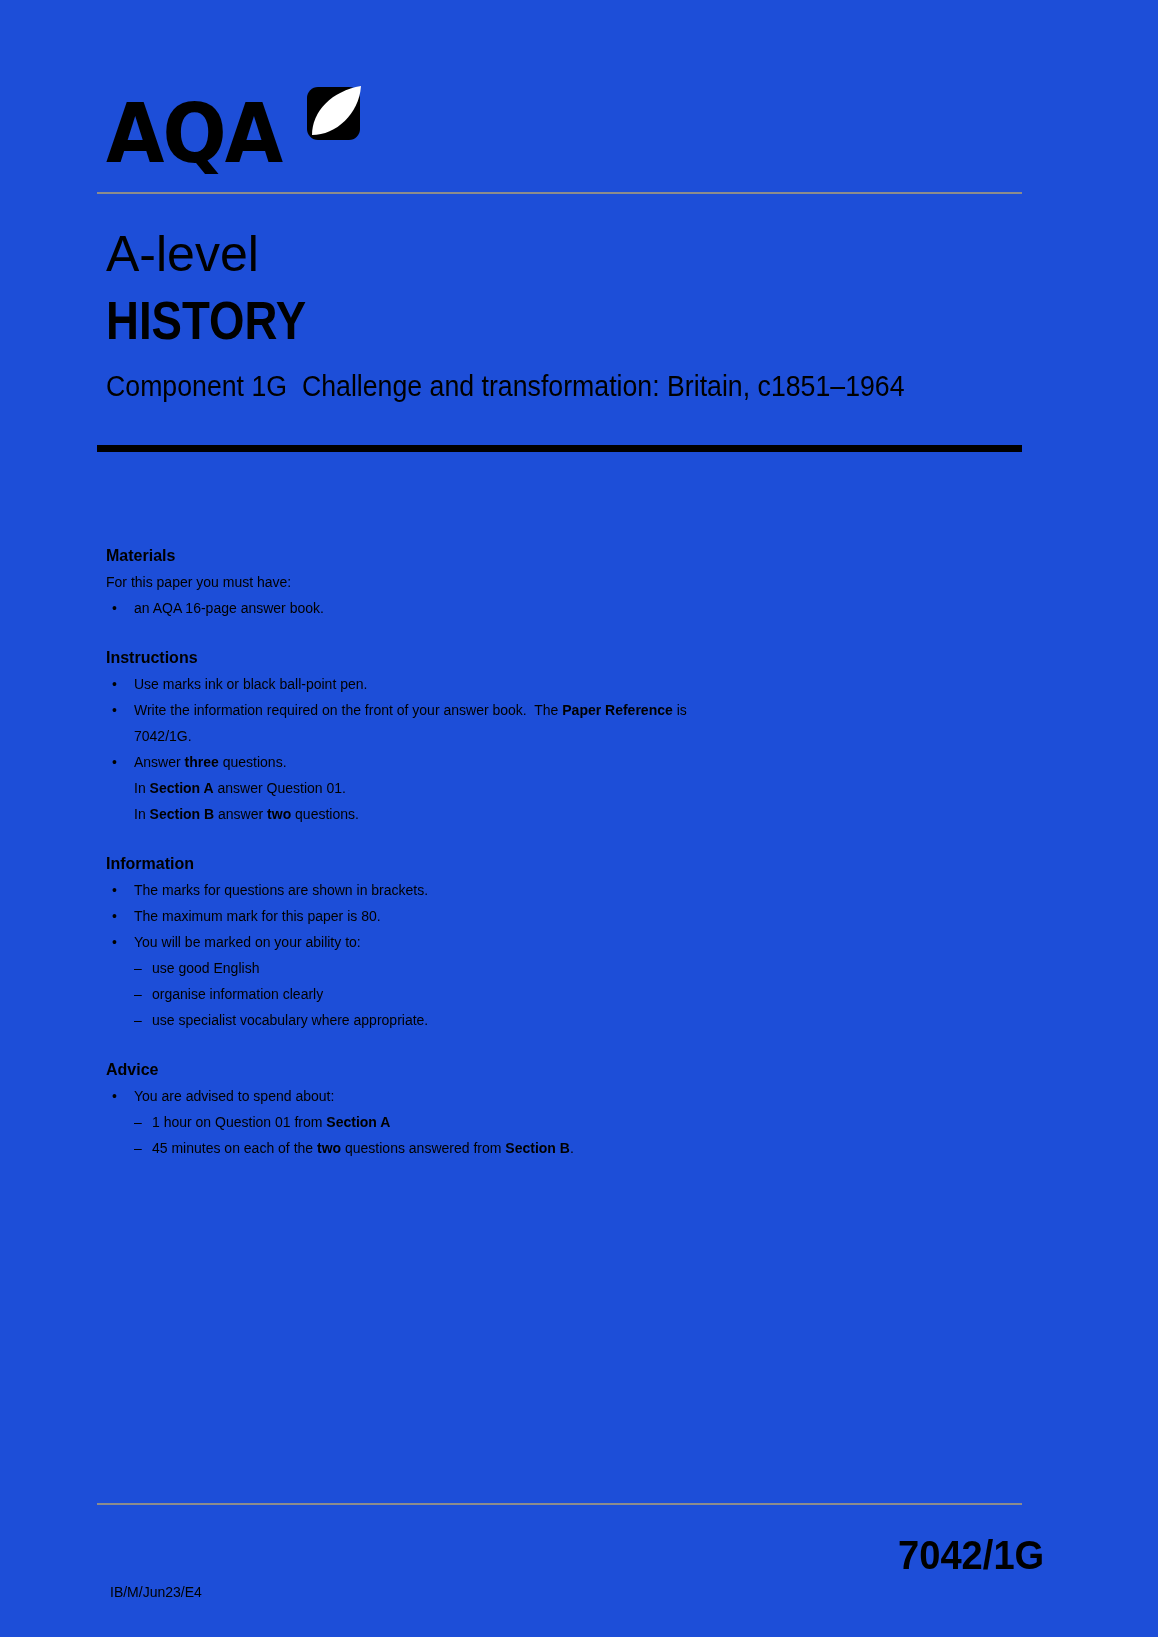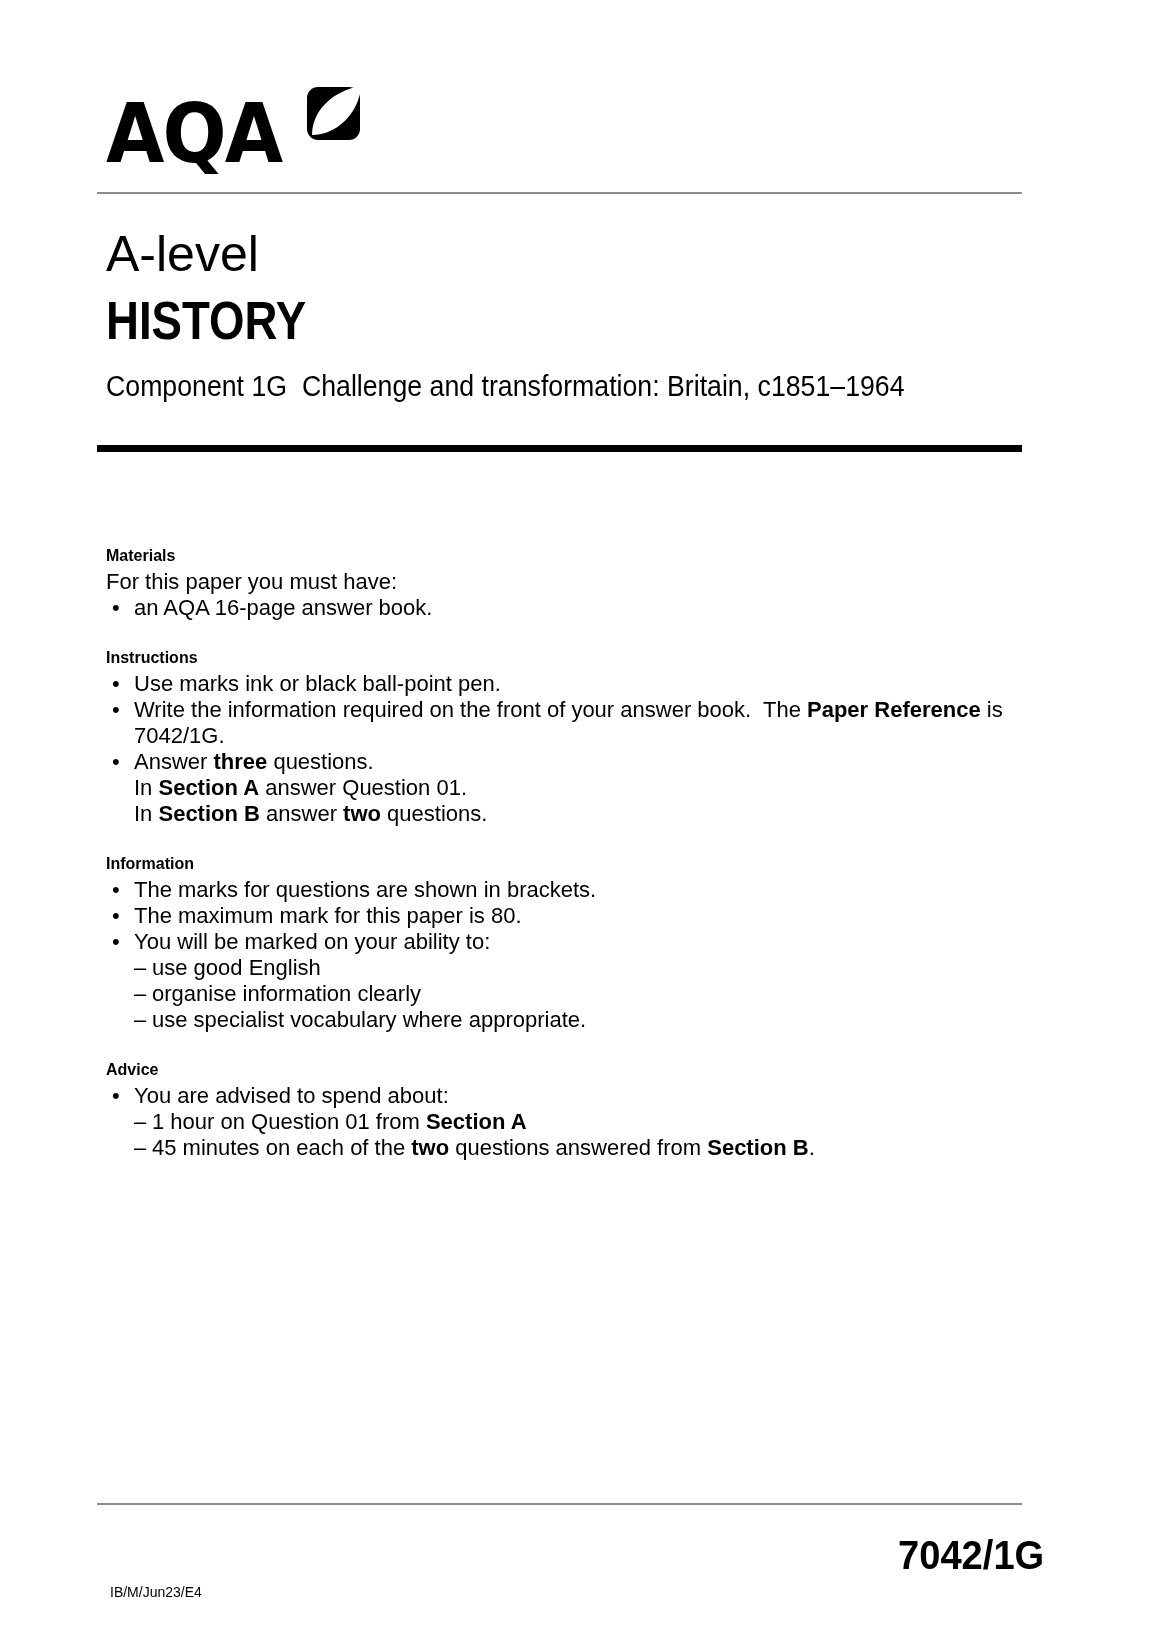--- a/index.html
+++ b/index.html
@@ -1,20 +1,20 @@
 <!DOCTYPE html>
 <html><head>
 <meta charset="utf-8">
 <style>
   html,body { margin:0; padding:0; background:#e8e8e8; }
   .page {
     position:relative;
     width:1158px; height:1637px;
     margin:0 auto;
-    background:#ffffff;
+    background:#1d4ed8;
     overflow:hidden;
     font-family:"Liberation Sans", sans-serif;
     color:#000;
   }
   
   .logo { position:absolute; top:85px; left:106px; width:270px; height:95px; }
   .logo-text {
     position:absolute; left:0; top:8px;
     font-family:"DejaVu Sans", sans-serif;
     font-weight:bold; font-size:82px; line-height:1;
@@ -44,21 +44,21 @@
   }
   
   .dateline { position:absolute; left:106px; top:466px; width:916px; height:34px; font-size:30px; line-height:34px; }
   .dateline .date    { position:absolute; left:0; }
   .dateline .session { position:absolute; left:366px; }
   .dateline .time    { position:absolute; left:517px; white-space:pre-wrap; }
   
   .sections { position:absolute; left:106px; top:543px; width:916px; }
   .section { margin-bottom:24px; }
   .section-title { font-size:16px; line-height:26px; font-weight:700; }
-  .item { position:relative; font-size:22px; line-height:26px; }
+  .item { position:relative; font-size:14px; line-height:26px; }
   .item .runs { white-space:pre-wrap; }
   .item.flush { padding-left:0; }
   .item.plain { padding-left:28px; }
   .item.bullet { padding-left:28px; }
   .item.bullet .marker { position:absolute; left:6px; top:0; }
   .item.dash { padding-left:46px; }
   .item.dash .marker { position:absolute; left:28px; top:0; }
   
   .footer-ref { position:absolute; left:110px; top:1563px; font-size:14px; line-height:18px;margin-top:20px; }
   .paper-code {

